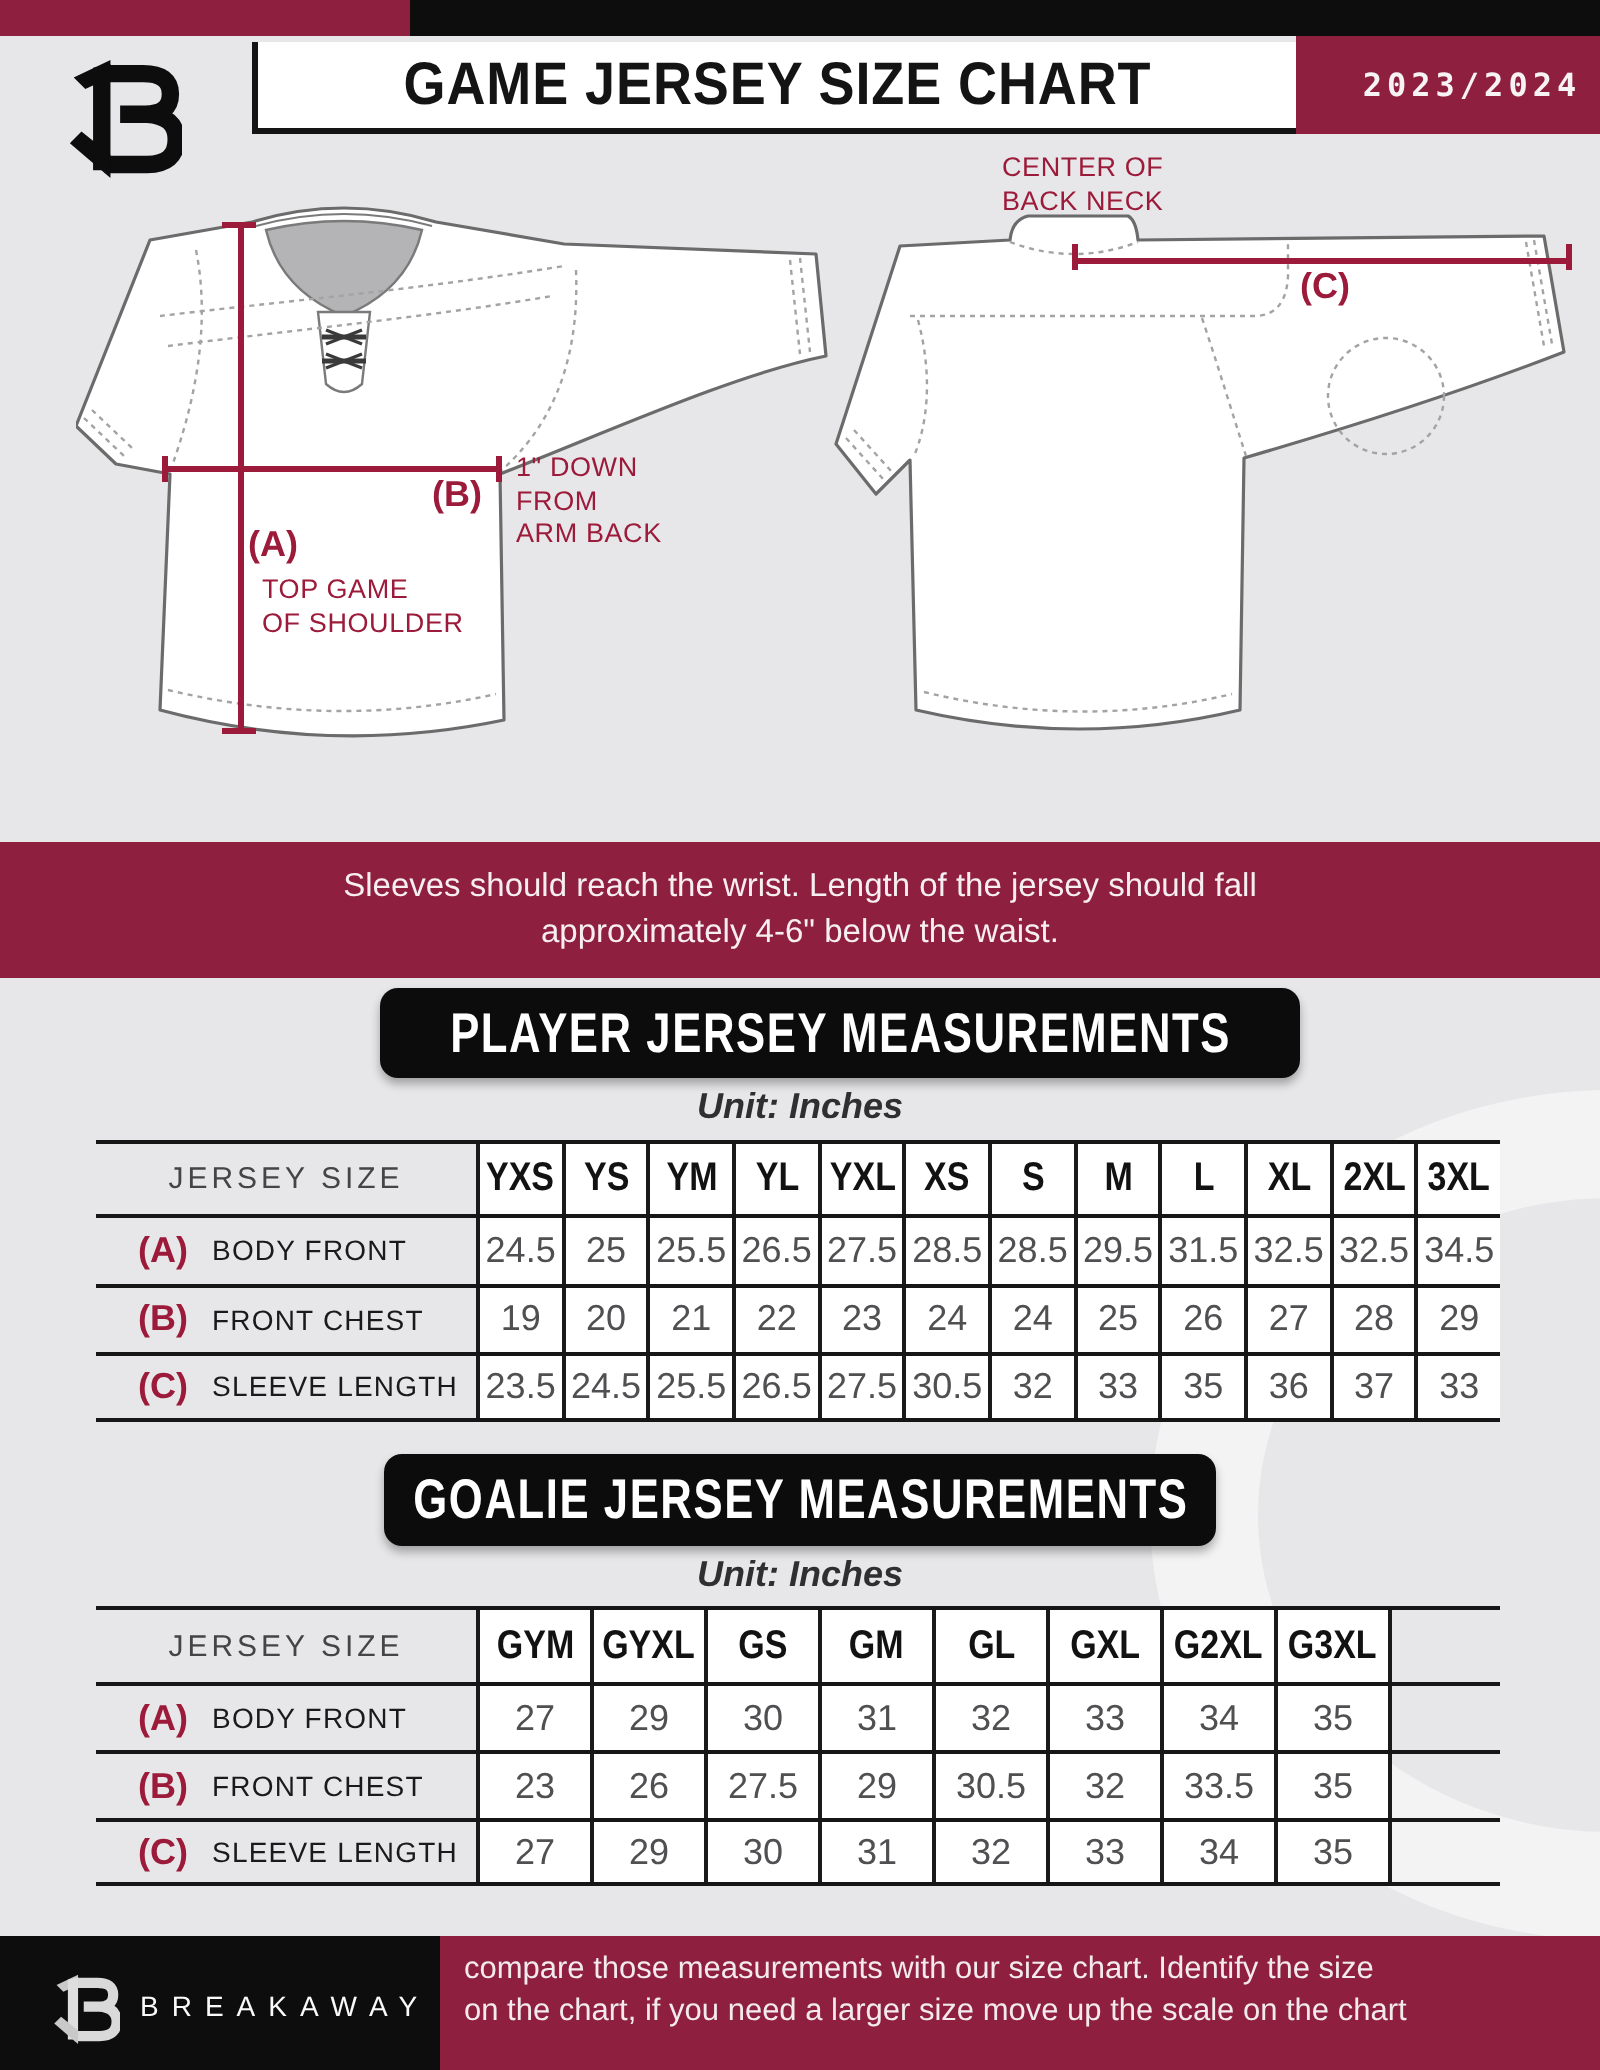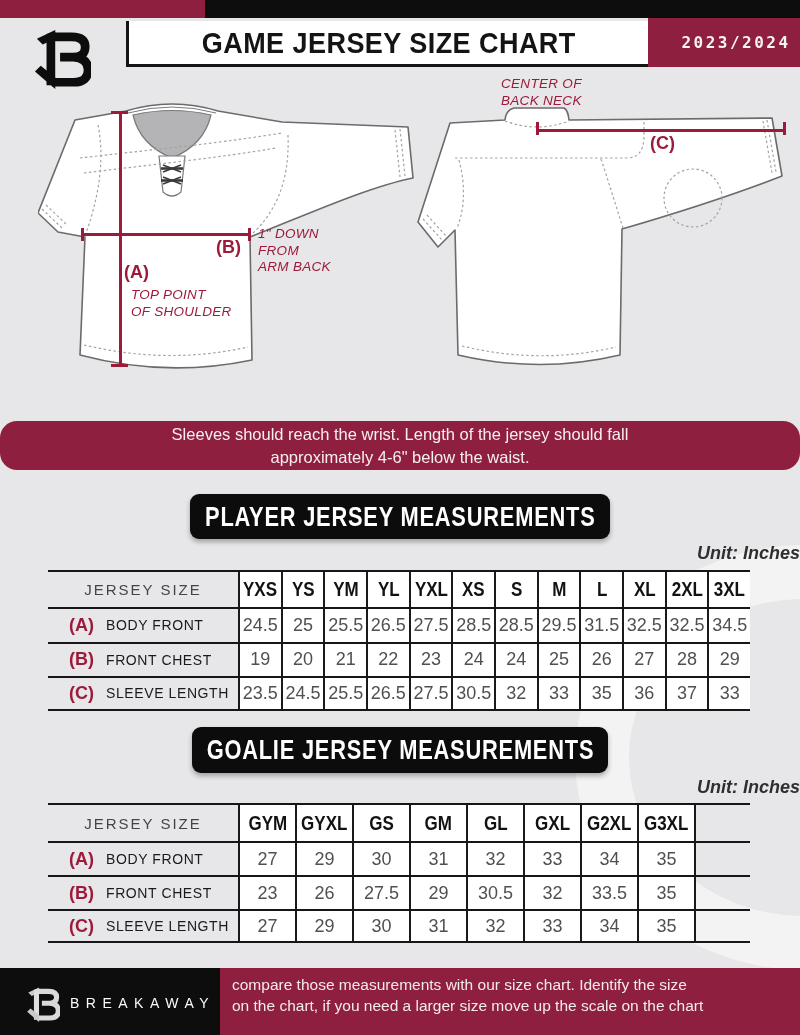--- a/index.html
+++ b/index.html
@@ -37,40 +37,40 @@
   
   .wm-ring {
     left:575px; top:545px; width:460px; height:425px;
     border:54px solid rgba(255,255,255,.5); border-radius:50%;
   }
 
   
   .mline { background:#9c1b3a; }
   .anno { color:#9c1b3a; }
   .anno-key { font-weight:bold; font-size:18px; }
-  .anno-cap { font-style:italic; font-size:13.5px; line-height:16.5px; letter-spacing:.3px; }
+  .anno-cap { font-size:13.5px; line-height:16.5px; letter-spacing:.3px; }
 
   
   .banner {
-    left:0; top:421px; width:800px; height:49px; background:#8e1f3f;
+    left:0; top:421px; width:800px; height:68px; background:#8e1f3f;
     display:flex; flex-direction:column; align-items:center; justify-content:center;
-    color:#f6eef1; font-size:16.5px; line-height:23px;border-radius:17px;
+    color:#f6eef1; font-size:16.5px; line-height:23px;
   }
 
   
   .badge {
     background:#0c0c0c; border-radius:9px; box-shadow:0 3px 5px rgba(0,0,0,.3);
     display:flex; align-items:center; justify-content:center;
   }
   .badge .btxt {
     color:#ffffff; font-weight:bold; font-size:28px; letter-spacing:1px;
     display:inline-block; transform:scaleX(.78); white-space:nowrap;
   }
   .unit {
-    width:800px; text-align:right; font-style:italic; font-weight:bold;
+    width:800px; text-align:center; font-style:italic; font-weight:bold;
     font-size:18px; color:#2f2f30;
   }
 
   
   .sizetable { left:48px; width:702px; }
   .trow { display:grid; border-top:2.5px solid #161616; align-items:stretch; }
   .sizetable .trow:last-child { border-bottom:2.5px solid #161616; }
   .player-table .trow { grid-template-columns:190px repeat(12,1fr); height:34.5px; }
   .player-table .trow.thead { height:37px; }
   .goalie-table .trow { grid-template-columns:190px repeat(8,57px) 1fr; height:34px; }
@@ -178,41 +178,41 @@
   <div class="abs mline" style="left:82px; top:233px; width:168px; height:2.5px;"></div>
   <div class="abs mline" style="left:81px; top:228px; width:2.5px; height:13px;"></div>
   <div class="abs mline" style="left:248px; top:228px; width:2.5px; height:13px;"></div>
 
   <div class="abs mline" style="left:537px; top:129px; width:248px; height:2.5px;"></div>
   <div class="abs mline" style="left:536px; top:122px; width:2.5px; height:13px;"></div>
   <div class="abs mline" style="left:783px; top:122px; width:2.5px; height:13px;"></div>
 
   <span class="abs anno anno-key" style="left:124px; top:262px;">(A)</span>
   <div class="abs anno anno-cap" style="left:131px; top:287px;">
-    <div>TOP POINT</div>
+    <div>TOP GAME</div>
     <div>OF SHOULDER</div>
   </div>
   <span class="abs anno anno-key" style="left:216px; top:237px;">(B)</span>
   <div class="abs anno anno-cap" style="left:258px; top:226px;">
     <div>1" DOWN</div>
     <div>FROM</div>
     <div>ARM BACK</div>
   </div>
   <div class="abs anno anno-cap" style="left:501px; top:76px;">
     <div>CENTER OF</div>
     <div>BACK NECK</div>
   </div>
   <span class="abs anno anno-key" style="left:650px; top:133px;">(C)</span>
 
   <div class="abs banner">
     <div>Sleeves should reach the wrist. Length of the jersey should fall</div>
     <div>approximately 4-6" below the waist.</div>
   </div>
 
-  <div class="abs badge" style="left:190px; top:494px; width:420px; height:45px;">
+  <div class="abs badge" style="left:190px; top:494px; width:460px; height:45px;">
     <span class="btxt">PLAYER JERSEY MEASUREMENTS</span>
   </div>
   <div class="abs unit" style="top:543px;">Unit: Inches</div>
   <div class="abs sizetable player-table" style="top:570px;">
       <div class="trow thead">
         <div class="cell label-cell size-header">
           <span class="ctxt">JERSEY SIZE</span>
         </div>
         <div class="cell vcell hcell">
           <span class="ctxt hctxt">YXS</span>

